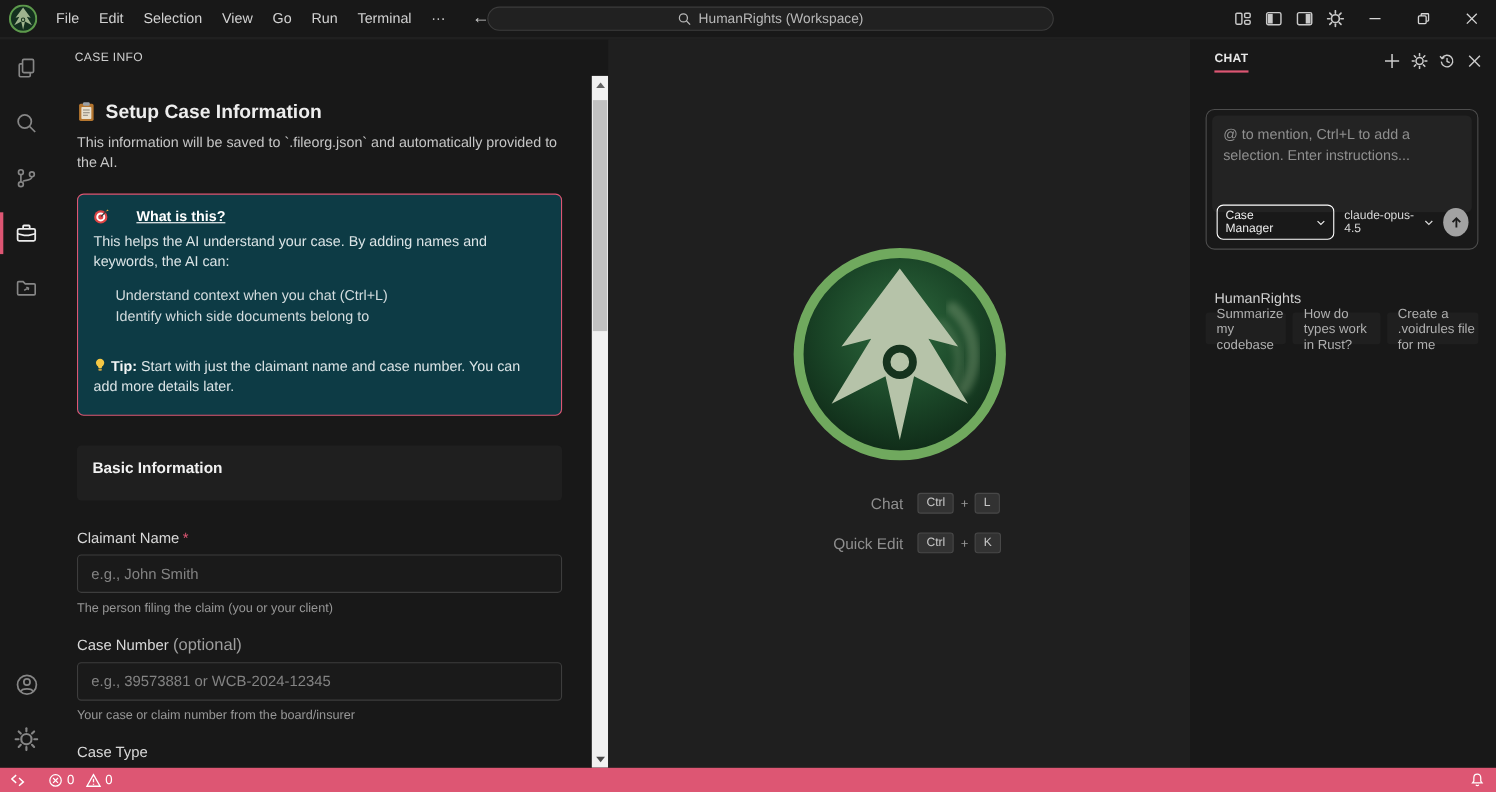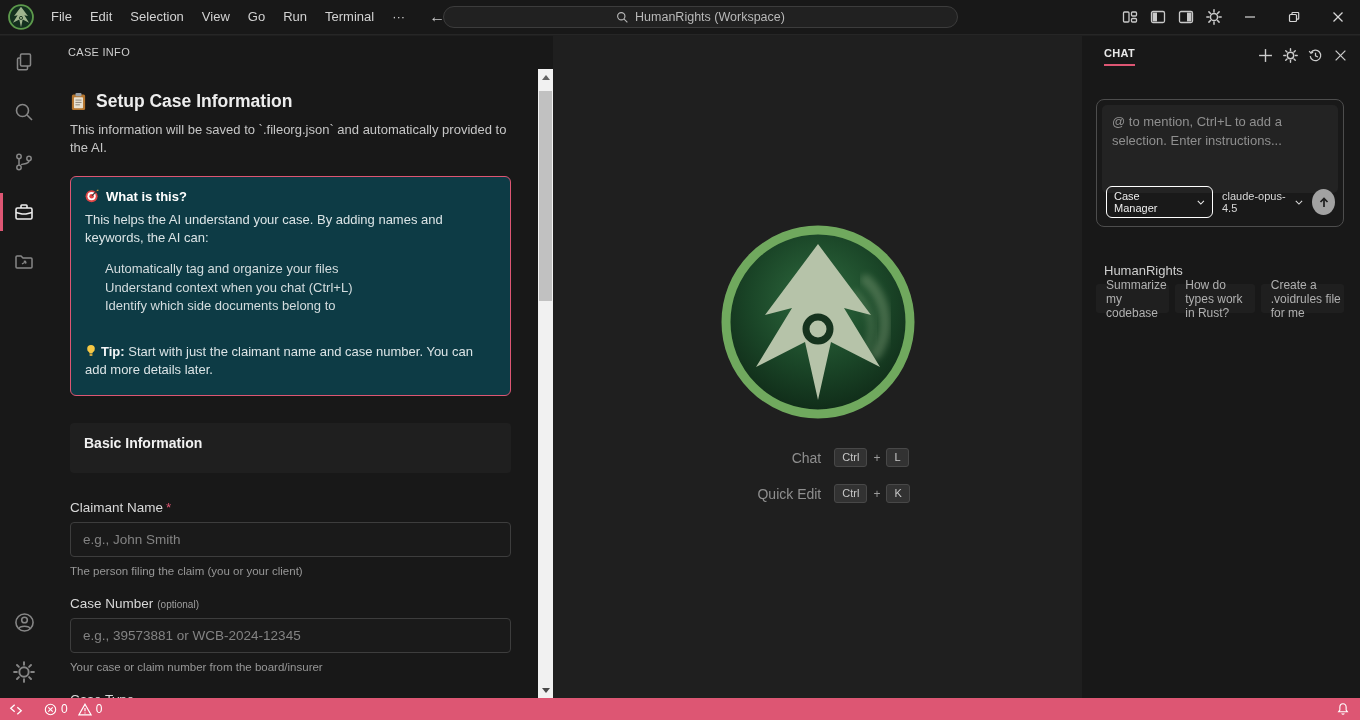--- a/index.html
+++ b/index.html
@@ -34,31 +34,31 @@
 
   
   .sidepanel{position:absolute;top:36px;left:48px;width:505px;bottom:22px;background:var(--panel_bg,#181818);
     overflow:hidden;}
   .sp-title{position:absolute;top:10px;left:20px;font-size:11px;color:#cdcdcd;letter-spacing:.3px;}
   .sp-content{position:absolute;top:55px;left:22px;width:441px;color:#cccccc;}
   .sp-h1{display:flex;align-items:center;gap:9px;font-size:17.5px;font-weight:700;color:#ededed;margin-bottom:9px;}
   .sp-sub{font-size:13px;color:#c6c6c6;line-height:1.38;margin-bottom:19px;width:440px;}
   .infobox{background:var(--info_bg,#0d3b45);border:1px solid var(--accent,#dd5673);border-radius:6px;
     padding:12px 14px 16px 14px;margin-bottom:27px;}
-  .ib-title{display:flex;align-items:flex-start;gap:7px;font-size:13px;font-weight:700;color:#ffffff;margin-bottom:7px;}
+  .ib-title{display:flex;align-items:flex-end;gap:25px;font-size:13px;font-weight:700;color:#ffffff;margin-bottom:7px;text-decoration:underline;}
   .ib-body{font-size:13px;color:#dbe4e6;line-height:1.4;margin-bottom:13px;}
   .ib-list{padding-left:20px;font-size:13px;color:#d3dcde;line-height:1.42;}
   .ib-tip{display:block;margin-top:27px;font-size:13px;color:#dbe4e6;line-height:1.4;}
   .ib-tip b{color:#f4f6f7;}
   .card{background:#1f1f1f;border-radius:4px;padding:12px 14px 14px 14px;margin-bottom:27px;}
   .card-title{font-size:14px;font-weight:700;color:#f1f1f1;margin-bottom:8px;}
   .card-sub{font-size:12px;color:#b2b2b2;}
   .f-label{font-size:13.5px;color:#d8d8d8;margin-bottom:7px;}
   .f-label .req{color:var(--accent,#dd5673);margin-left:3px;}
-  .f-label .opt{font-size:10px;color:#9e9e9e;margin-left:4px;}
+  .f-label .opt{font-size:15px;color:#9e9e9e;margin-left:4px;}
   .f-input{width:441px;height:35px;background:#1a1a1a;border:1px solid #3d3d3d;border-radius:4px;
     box-sizing:border-box;color:#dddddd;font-size:13.5px;padding:0 12px;outline:none;
     font-family:"Liberation Sans",sans-serif;}
   .f-input::placeholder{color:#838383;}
   .f-help{font-size:11.5px;color:#979797;margin:8px 0 19px 0;}
 
   
   .sp-scroll{position:absolute;top:33px;right:0;width:15px;bottom:0;background:#f1f1f1;}
   .sp-scroll .btn{position:absolute;left:0;width:15px;height:16px;display:flex;align-items:center;justify-content:center;}
   .tri-up{width:0;height:0;border-left:4px solid transparent;border-right:4px solid transparent;border-bottom:5px solid #636363;}
@@ -279,21 +279,20 @@
             <circle cx="6.6" cy="7.2" r="6" fill="#de4545"></circle>
             <circle cx="6.6" cy="7.2" r="4.1" fill="#ffffff"></circle>
             <circle cx="6.6" cy="7.2" r="2.3" fill="#de4545"></circle>
             <line x1="12.6" y1="1" x2="7" y2="6.8" stroke="#3b3b3b" stroke-width="1.2"></line>
             <polygon points="12.9,0.4 13.8,1.3 12,2.1 11.6,1.8" fill="#f5c542"></polygon>
           </svg>
           <span>What is this?</span>
         </div>
         <div class="ib-body">This helps the AI understand your case. By adding names and keywords, the AI can:</div>
         <div class="ib-list">
-          <div>Automatically tag and organize your files</div>
           <div>Understand context when you chat (Ctrl+L)</div>
           <div>Identify which side documents belong to</div>
         </div>
         <span class="ib-tip">
           <svg width="12" height="14" viewBox="0 0 14 16" style="display:inline-block;vertical-align:-2px;margin-right:4px;">
             <circle cx="7" cy="5.5" r="4.4" fill="#f6c844"></circle>
             <path d="M4.7,8.5 L9.3,8.5 L8.7,11 L5.3,11 Z" fill="#f6c844"></path>
             <rect x="5.2" y="11.4" width="3.6" height="2.4" rx="0.8" fill="#caa23f"></rect>
           </svg><b>Tip:</b><span> Start with just the claimant name and case number. You can add more details later.</span>
         </span>

